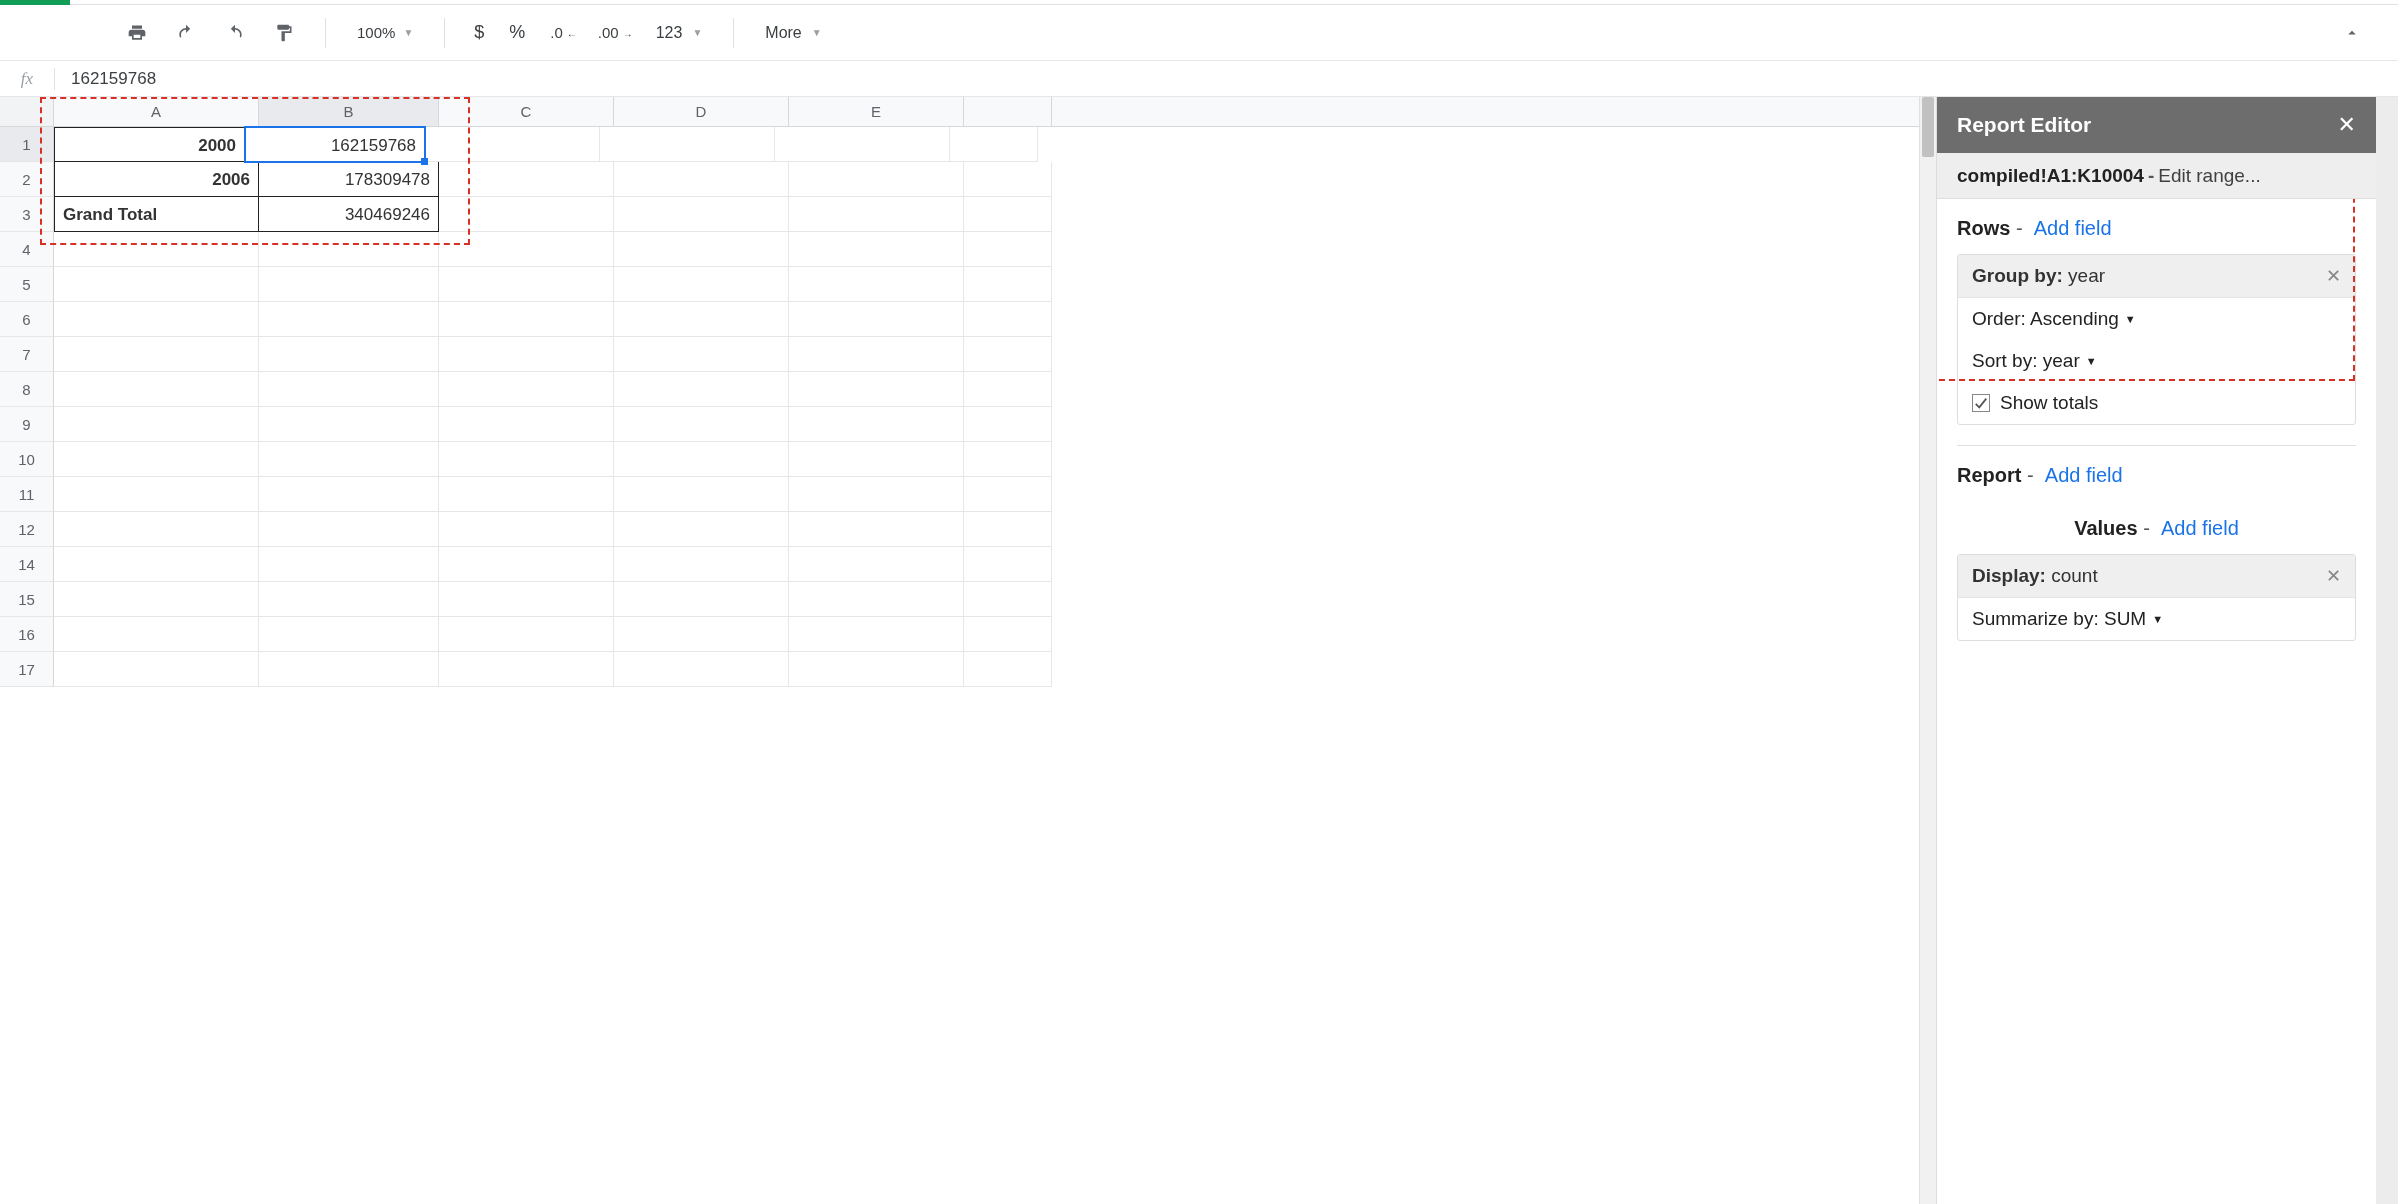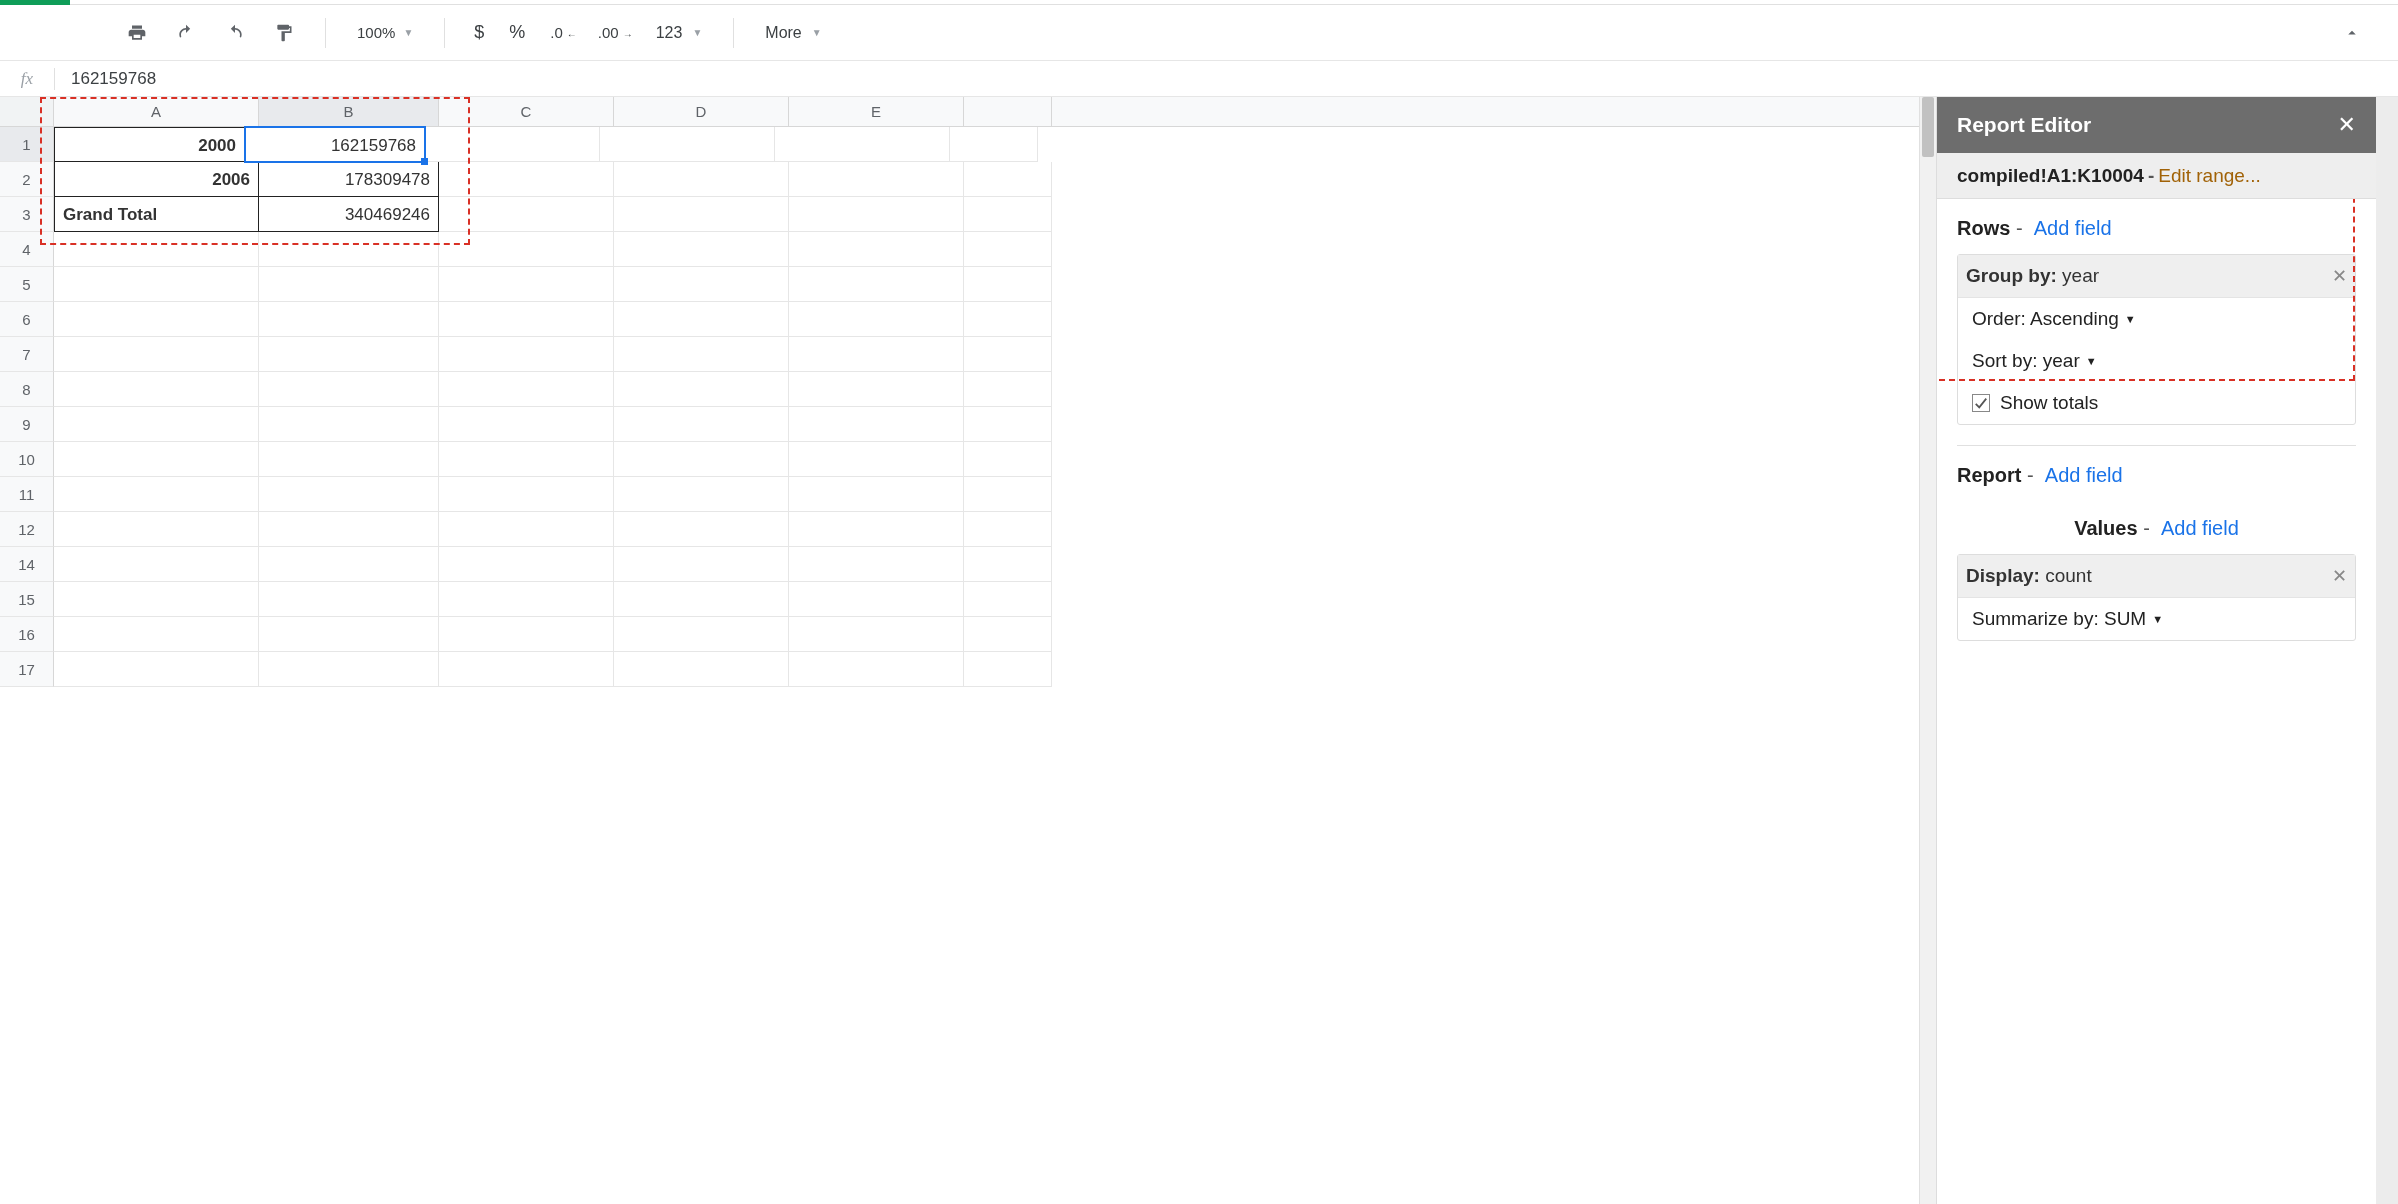--- a/index.html
+++ b/index.html
@@ -46,30 +46,30 @@
 
 .scrolltrack { width:17px; background:#f1f1f1; border-left:1px solid #e0e0e0; position:relative; }
 .scrollthumb { position:absolute; left:2px; right:2px; top:0; height:60px; background:#c1c1c1; border-radius:2px; }
 
 .sidepanel { width:440px; background:#fff; border-left:1px solid #ddd; display:flex; flex-direction:column; position:relative; }
 .sp-title { height:56px; background:#6d6d6d; color:#fff; display:flex; align-items:center; padding:0 20px; font-size:21px; font-weight:bold; }
 .sp-close { margin-left:auto; cursor:pointer; font-size:22px; font-weight:normal; }
 .sp-range { height:46px; background:#eeeeee; display:flex; align-items:center; padding:0 20px; font-size:19px; border-bottom:1px solid #ddd; }
 .sp-range .rname { font-weight:bold; color:#222; }
 .sp-range .dash { color:#555; padding:0 4px; font-weight:bold;}
-.sp-range .link { color:#a16207; cursor:pointer; }
+.sp-range .link { color:#404040; cursor:pointer; }
 
 .sp-body { flex:1; overflow:auto; padding:18px 20px; }
 .sp-section-title { font-size:20px; color:#222; margin-bottom:14px; }
 .sp-section-title b { font-weight:bold; }
 .sp-section-title .dash { color:#555; }
 .sp-section-title .link { color:#1a73e8; cursor:pointer; font-weight:normal; }
 
 .card { border:1px solid #ddd; border-radius:3px; margin-bottom:20px; background:#fff; }
-.card-hdr { background:#efefef; padding:10px 8px; display:flex; align-items:center; border-bottom:1px solid #e4e4e4; font-size:19px; }
+.card-hdr { background:#efefef; padding:10px 14px; display:flex; align-items:center; border-bottom:1px solid #e4e4e4; font-size:19px; }
 .card-hdr b { font-weight:bold; }
 .card-hdr .x { margin-left:auto; color:#888; cursor:pointer; font-size:18px;}
 .card-row { padding:10px 14px; font-size:19px; color:#222; display:flex; align-items:center; }
 .card-row .caret { font-size:11px; margin-left:6px; }
 .chk { width:18px; height:18px; border:1px solid #888; margin-right:10px; display:inline-flex; align-items:center; justify-content:center; background:#fff; }
 .chk svg { width:14px; height:14px; stroke:#555; fill:none; stroke-width:2; }
 
 .sp-divider { height:1px; background:#e0e0e0; margin:10px 0 18px; }
 
 .outer-scroll { width:22px; background:#ececec; }

